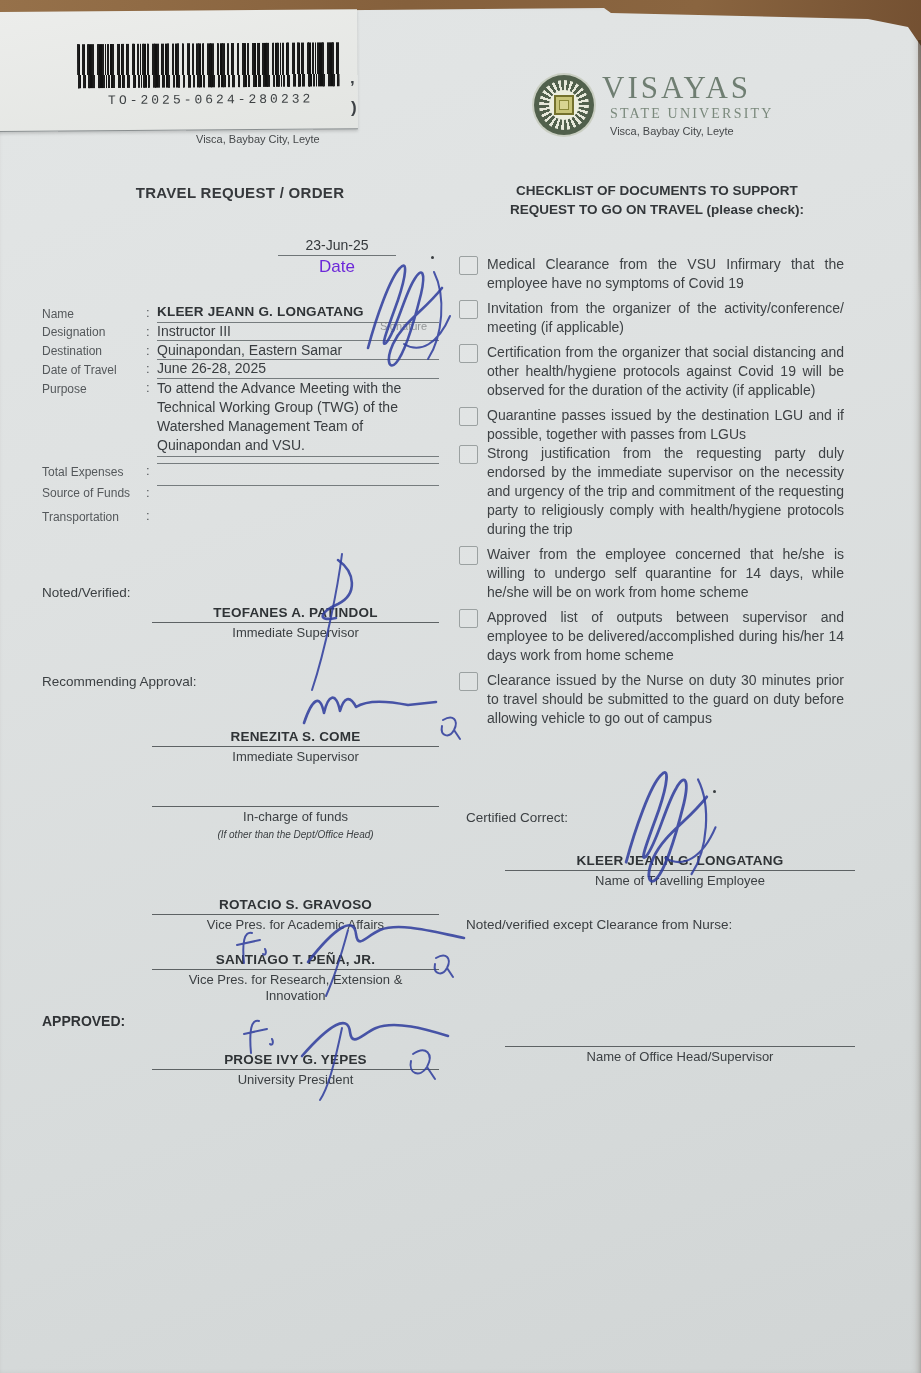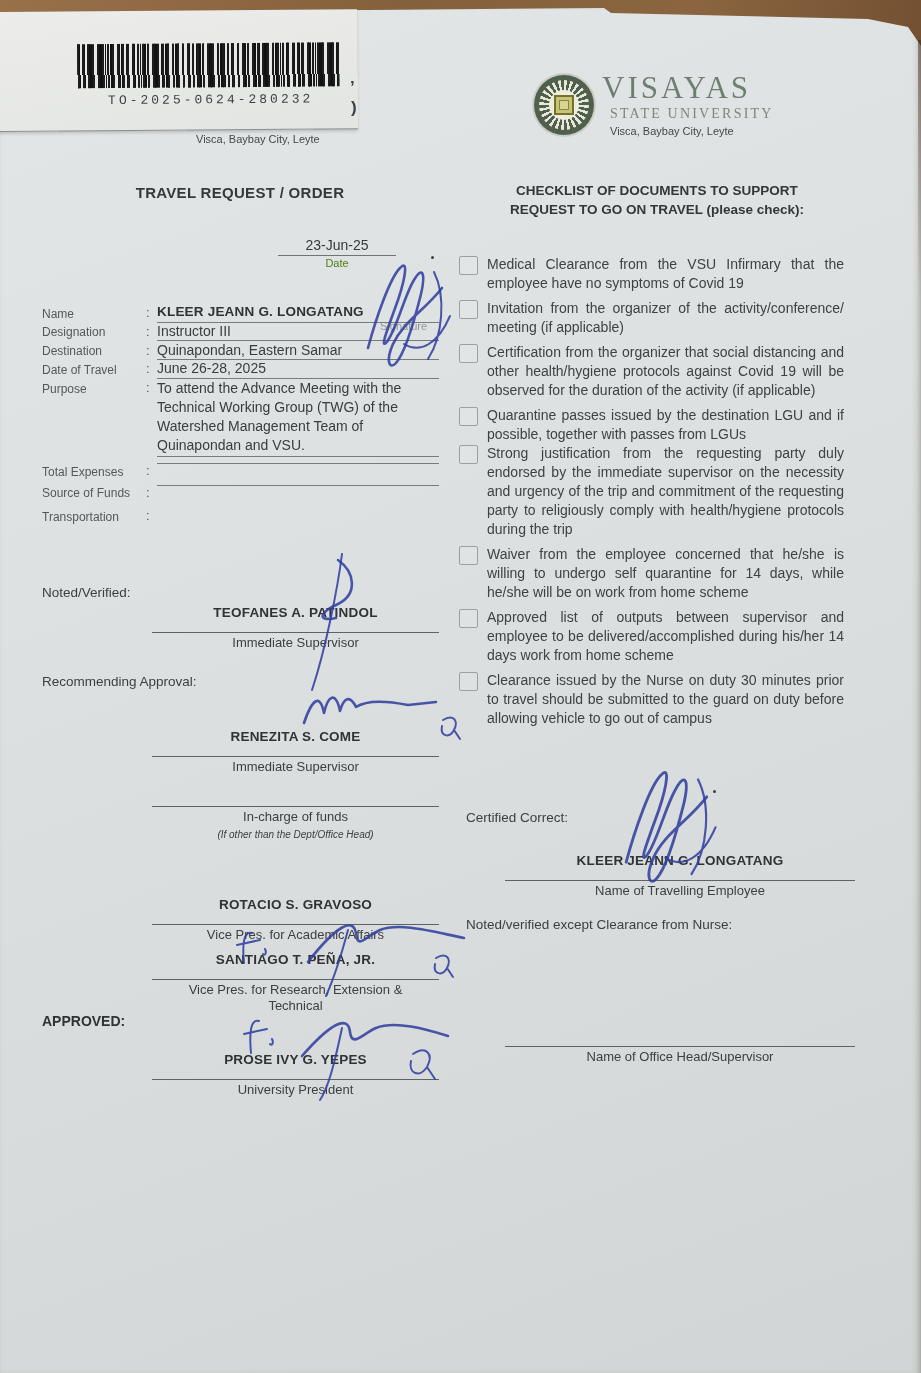--- a/index.html
+++ b/index.html
@@ -51,21 +51,21 @@
 
   
   .abs{position:absolute;}
   .h-title{font-size:15px;font-weight:bold;color:#36393c;letter-spacing:.3px;text-align:center;}
   .sec-label{font-size:13.5px;color:#3c4043;}
   .bold-label{font-size:14px;font-weight:bold;color:#303336;}
 
   
   .date-block{left:278px;top:237px;width:118px;text-align:center;}
   .date-value{font-size:14px;color:#35393c;border-bottom:1px solid #6f7577;padding-bottom:2px;}
-  .date-label{font-size:11px;color:#4d7c0f;padding-top:1px;}
+  .date-label{font-size:17px;color:#6d28d9;padding-top:1px;}
   .dot{position:absolute;width:3px;height:3px;border-radius:50%;background:#3a3e41;}
 
   
   .form-rows{left:42px;top:304px;width:397px;}
   .frow{display:flex;align-items:flex-start;height:18.8px;}
   .frow.tall{height:auto;}
   .flabel{width:104px;font-size:12px;color:#54585b;padding-top:2.5px;flex:none;}
   .fcolon{width:11px;font-size:13px;color:#54585b;padding-top:1px;flex:none;}
   .fval{flex:1;font-size:14px;line-height:16.5px;color:#393d40;
     border-bottom:1px solid #767c7e;padding-bottom:1px;white-space:nowrap;}
@@ -74,21 +74,21 @@
   .exp-rows{left:42px;top:462px;width:397px;}
   .exp-rows .frow{height:21.8px;}
   .trans-block{left:42px;top:507px;width:397px;}
   .trans-block .fval{border-bottom:none;}
   .topt{font-size:14px;line-height:18.5px;color:#393d40;}
   .tbox{white-space:pre;}
 
   
   .sigline{position:absolute;left:152px;width:287px;text-align:center;}
   .sname{font-size:13.5px;font-weight:bold;color:#2f3336;letter-spacing:.2px;
-    border-bottom:1.2px solid #5d6264;padding-bottom:12px;line-height:15px;text-align:center;}
+    border-bottom:1.2px solid #5d6264;padding-bottom:2px;line-height:15px;text-align:center;}
   .sblank{height:15px;border-bottom:1.2px solid #5d6264;}
   .stitle{font-size:13px;color:#3c4043;padding-top:2px;line-height:15.5px;}
   .stitle.it{font-style:italic;font-size:10px;}
   .faint-sig{position:absolute;left:380px;top:320px;font-size:11px;color:rgba(70,74,77,.5);}
 
   
   .chk-header{left:461px;top:182px;width:392px;text-align:center;
     font-size:13.5px;font-weight:bold;color:#33373a;line-height:18.5px;}
   .chk-list{left:459px;top:255px;width:394px;}
   .citem{display:flex;gap:9px;margin-bottom:6px;}
@@ -218,21 +218,21 @@
   </div>
 
   <div class="sigline" style="top:897px;">
     <div class="sname">ROTACIO S. GRAVOSO</div>
     <div class="stitle">Vice Pres. for Academic Affairs</div>
   </div>
 
   <div class="sigline" style="top:952px;">
     <div class="sname">SANTIAGO T. PEÑA, JR.</div>
     <div class="stitle">Vice Pres. for Research, Extension &amp;</div>
-    <div class="stitle" style="padding-top:0;">Technical</div>
+    <div class="stitle" style="padding-top:0;">Innovation</div>
   </div>
 
   <div class="abs bold-label" style="left:42px;top:1013px;">APPROVED:</div>
   <div class="sigline" style="top:1052px;">
     <div class="sname">PROSE IVY G. YEPES</div>
     <div class="stitle">University President</div>
   </div>
 
   <div class="abs chk-list">
     <div class="citem">

